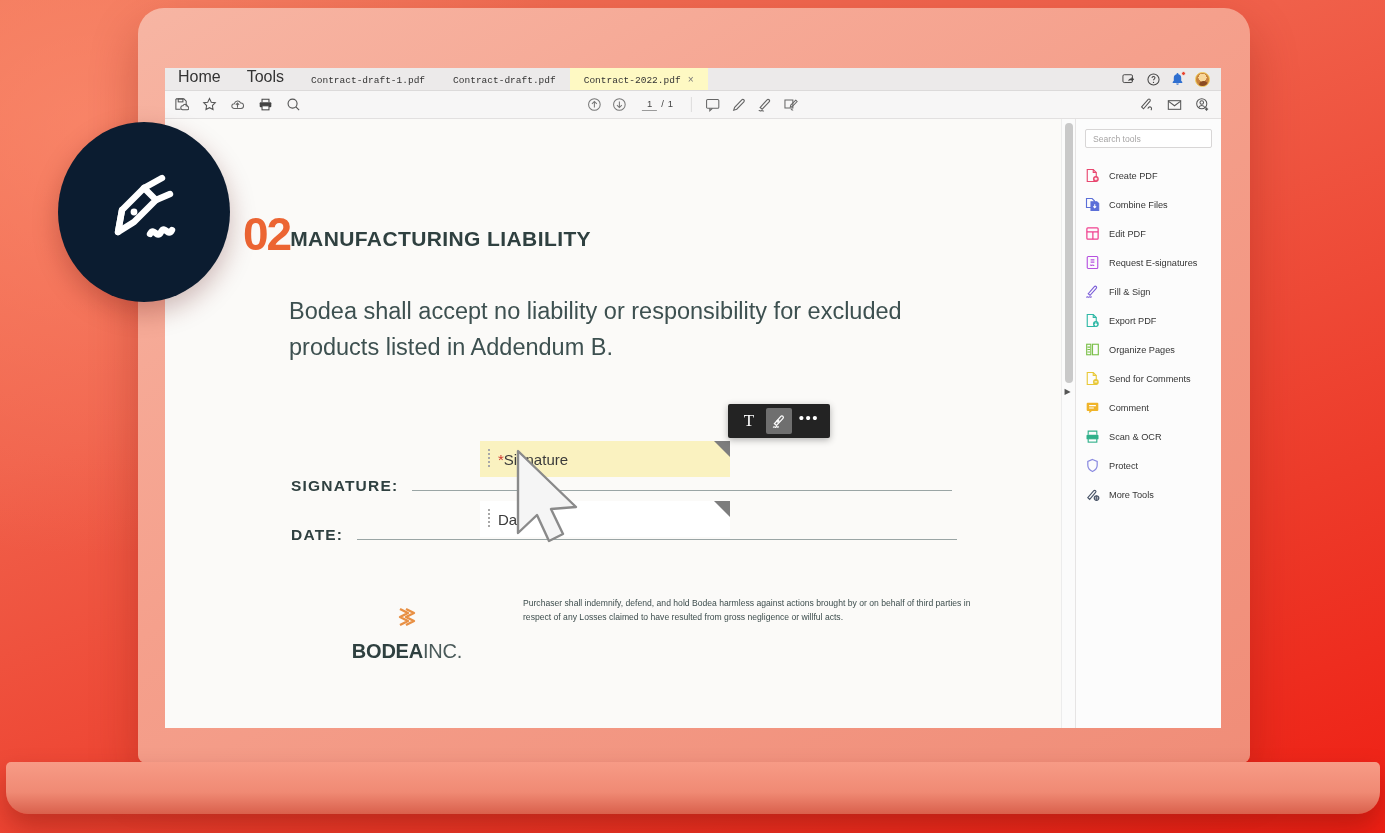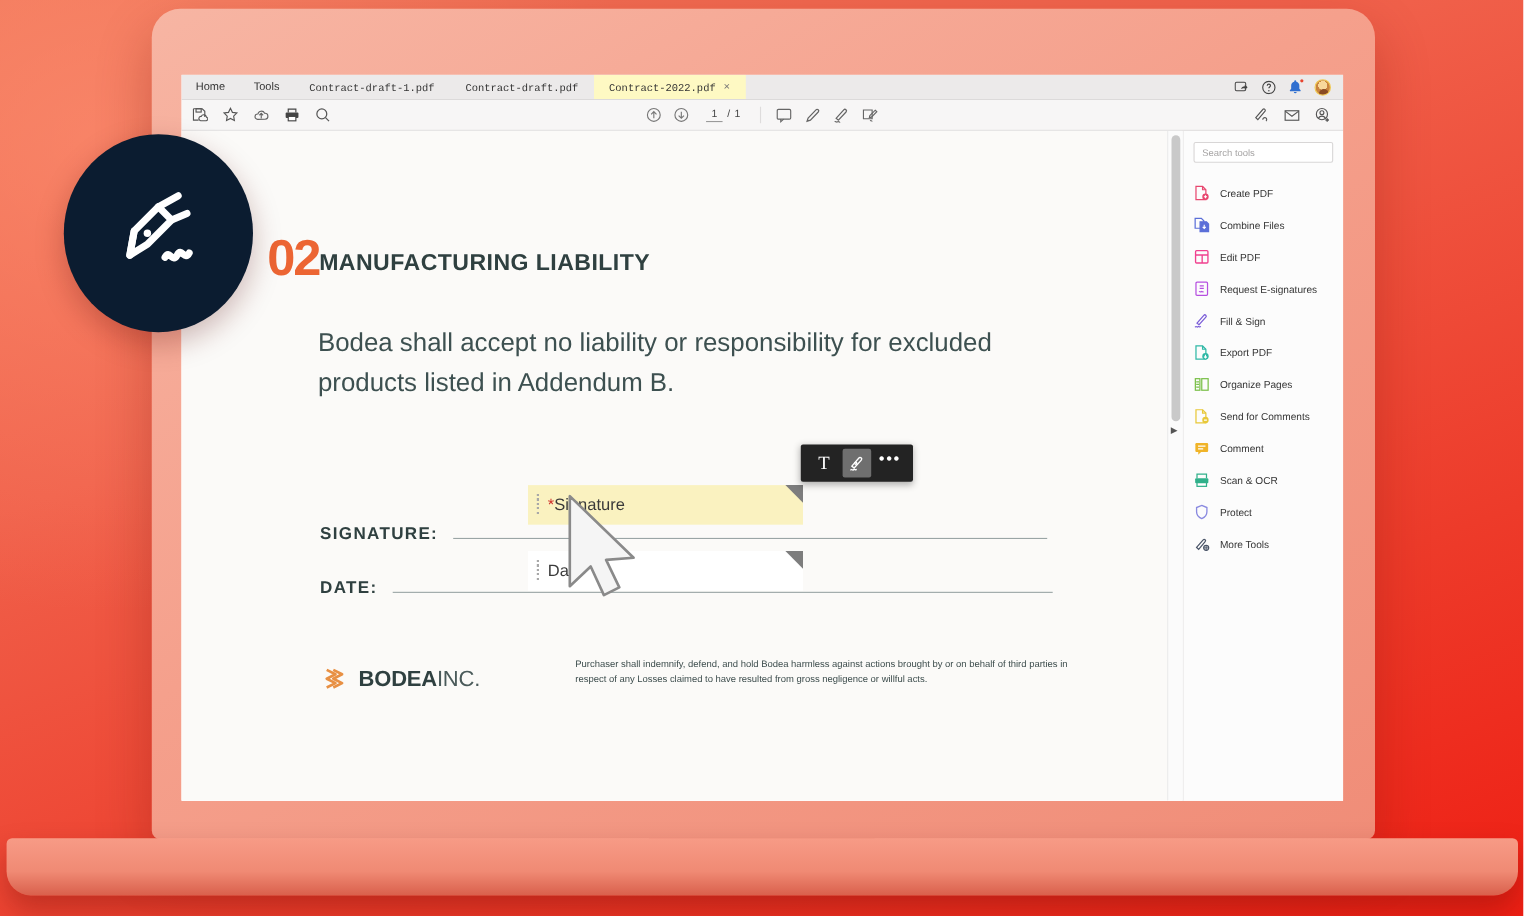--- a/index.html
+++ b/index.html
@@ -47,22 +47,22 @@
   }
 
   
   #tabbar {
     height: 23px; background: #eceaea;
     display: flex; align-items: stretch;
     border-bottom: 1px solid #dcdada;
     flex: 0 0 auto;
   }
   .menu-item {
-    display: flex; align-items: center; padding: 0 13px;
-    font-size: 10px; color: #333; white-space: nowrap;
+    display: flex; align-items: flex-start; padding: 0 13px;
+    font-size: 16px; color: #333; white-space: nowrap;
   }
   .doc-tab {
     display: flex; align-items: flex-end; gap: 7px;
     padding: 4px 14px; font-size: 9.5px; color: #333;
     white-space: nowrap;
     font-family: Liberation Mono, monospace;
   }
   .doc-tab.active { background: #fef9c3; }
   .tab-close { font-size: 10px; color: #777; line-height: 1; }
   #tabbar-right { margin-left: auto; display: flex; align-items: center; gap: 11px; padding-right: 11px; }
@@ -162,21 +162,21 @@
   }
   .ft-btn.active { background: #6f6f6f; }
   #ft-text { font-family: "Liberation Serif", serif; font-size: 17px; }
   #ft-more { letter-spacing: 1.5px; font-size: 15px; line-height: 0; padding-bottom: 6px; }
 
   
   #cursor { position: absolute; left: 348px; top: 330px; pointer-events: none; }
 
   
   #brand-row { position: absolute; left: 126px; top: 478px; display: flex; align-items: flex-start; gap: 0; }
-  #brand-logo { display: flex; align-items: center; gap: 9px; width: 232px; padding-top: 8px; }
+  #brand-logo { display: flex; align-items: center; gap: 9px; width: 232px; padding-top: 8px; flex-direction: column; }
   .brand-name { font-size: 20px; font-weight: bold; color: #2f4040; letter-spacing: -.2px; }
   .brand-name .light { font-weight: 400; color: #4a5a5a; }
   #legal-text {
     width: 448px; font-size: 8.6px; line-height: 1.62; color: #3d4d4d;
   }
 
   
   #vscroll {
     position: absolute; right: 0; top: 0; bottom: 0; width: 14px;
     background: #fbfbfb; border-left: 1px solid #ececec;

